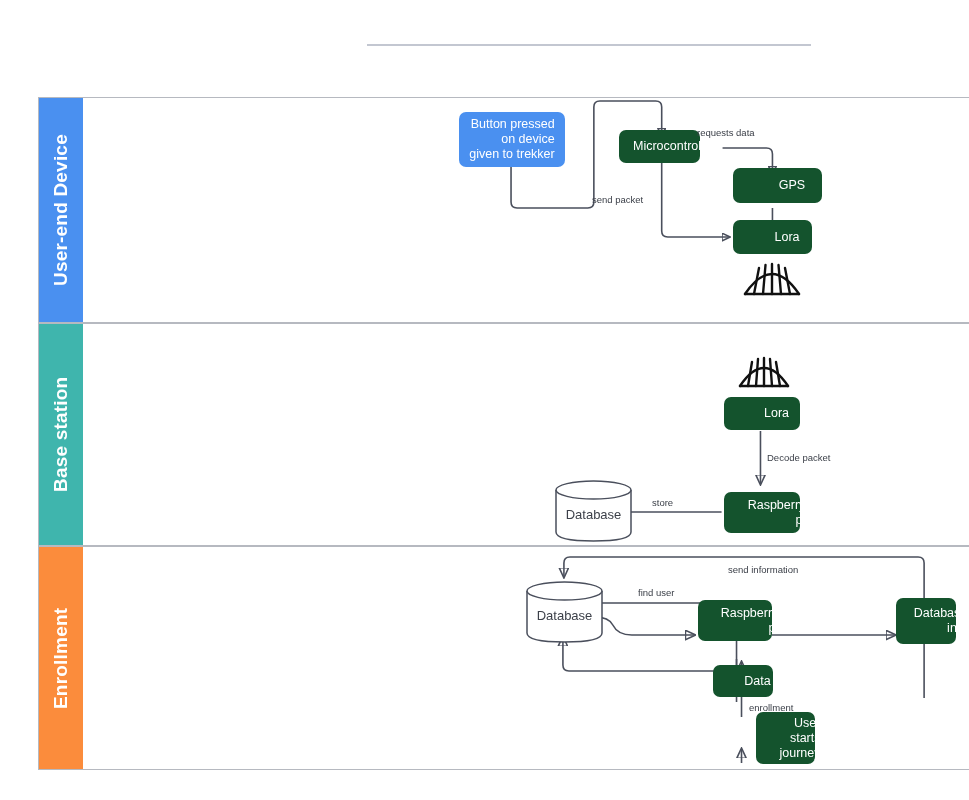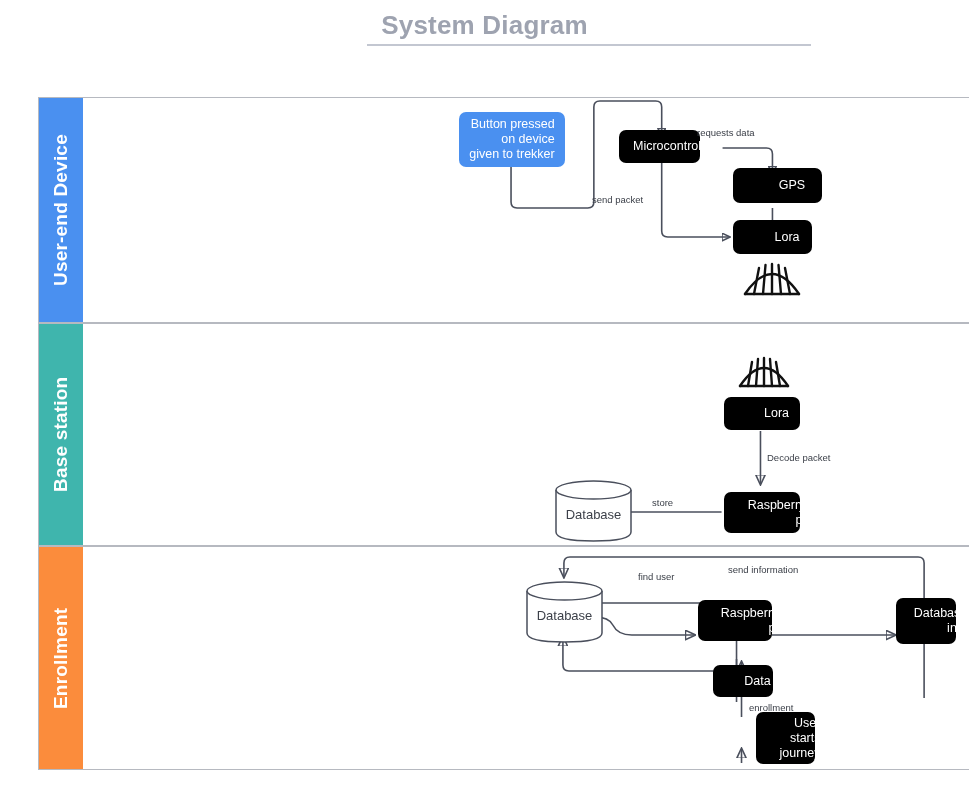--- a/index.html
+++ b/index.html
@@ -40,21 +40,21 @@
   }
   .lane-body { position:absolute; left:44px; top:0; right:0; height:100%; }
 
   
   .node {
     position:absolute; border-radius:7px;
     display:flex; align-items:center; justify-content:center;
     text-align:right; color:#ffffff; font-size:12.5px; line-height:1.2;
     padding:2px 4px;
   }
-  .node.teal { background:#000000;padding-left:33px; }
+  .node.teal { background:#14532d;padding-left:33px; }
   .node.blue { background:#4a90f0; }
 
   .db {
     position:absolute; color:#3c4049; font-size:13px;
     display:flex; align-items:center; justify-content:center;
   }
   .db-label { position:relative; z-index:2; padding-top:6px; }
 
   .edge-label {
     position:absolute; font-size:9.5px; color:#3c4049;
@@ -64,21 +64,20 @@
   svg.wires { position:absolute; left:0; top:0; width:100%; height:100%; overflow:visible; pointer-events:none; }
   svg.wires path, svg.wires line { fill:none; stroke:#4a4f5c; stroke-width:1.6; }
   .ant { position:absolute; }
 </style>
 </head>
 <body>
 
 <div id="page">
 
   <div id="header">
-    <div id="doc-title">System Diagram</div>
     <div id="title-rule"></div>
   </div>
 
   <div id="lanes">
 
     <div class="lane" style="top:0; height:226px;">
       <div class="lane-label" style="background:#4a90f0;">User-end Device</div>
       <div class="lane-body">
 
         <svg class="wires" viewBox="0 0 891 224" preserveAspectRatio="none">
@@ -233,20 +232,20 @@
         <div class="node teal" style="left:630px; top:118px; width:60px; height:32px;">Data</div>
 
         <div class="node teal" style="left:630px; top:165px; width:59px; height:52px;margin-left:43px;">
           <div>
             <div>User</div>
             <div>starts</div>
             <div>journey</div>
           </div>
         </div>
 
-        <div class="edge-label" style="left:531px; top:24px;padding-left:24px;">find user</div>
+        <div class="edge-label" style="left:531px; top:40px;padding-left:24px;">find user</div>
         <div class="edge-label" style="left:645px; top:17px;">send information</div>
         <div class="edge-label" style="left:666px; top:155px;">enrollment</div>
       </div>
     </div>
 
   </div>
 </div>
 
 </body></html>

